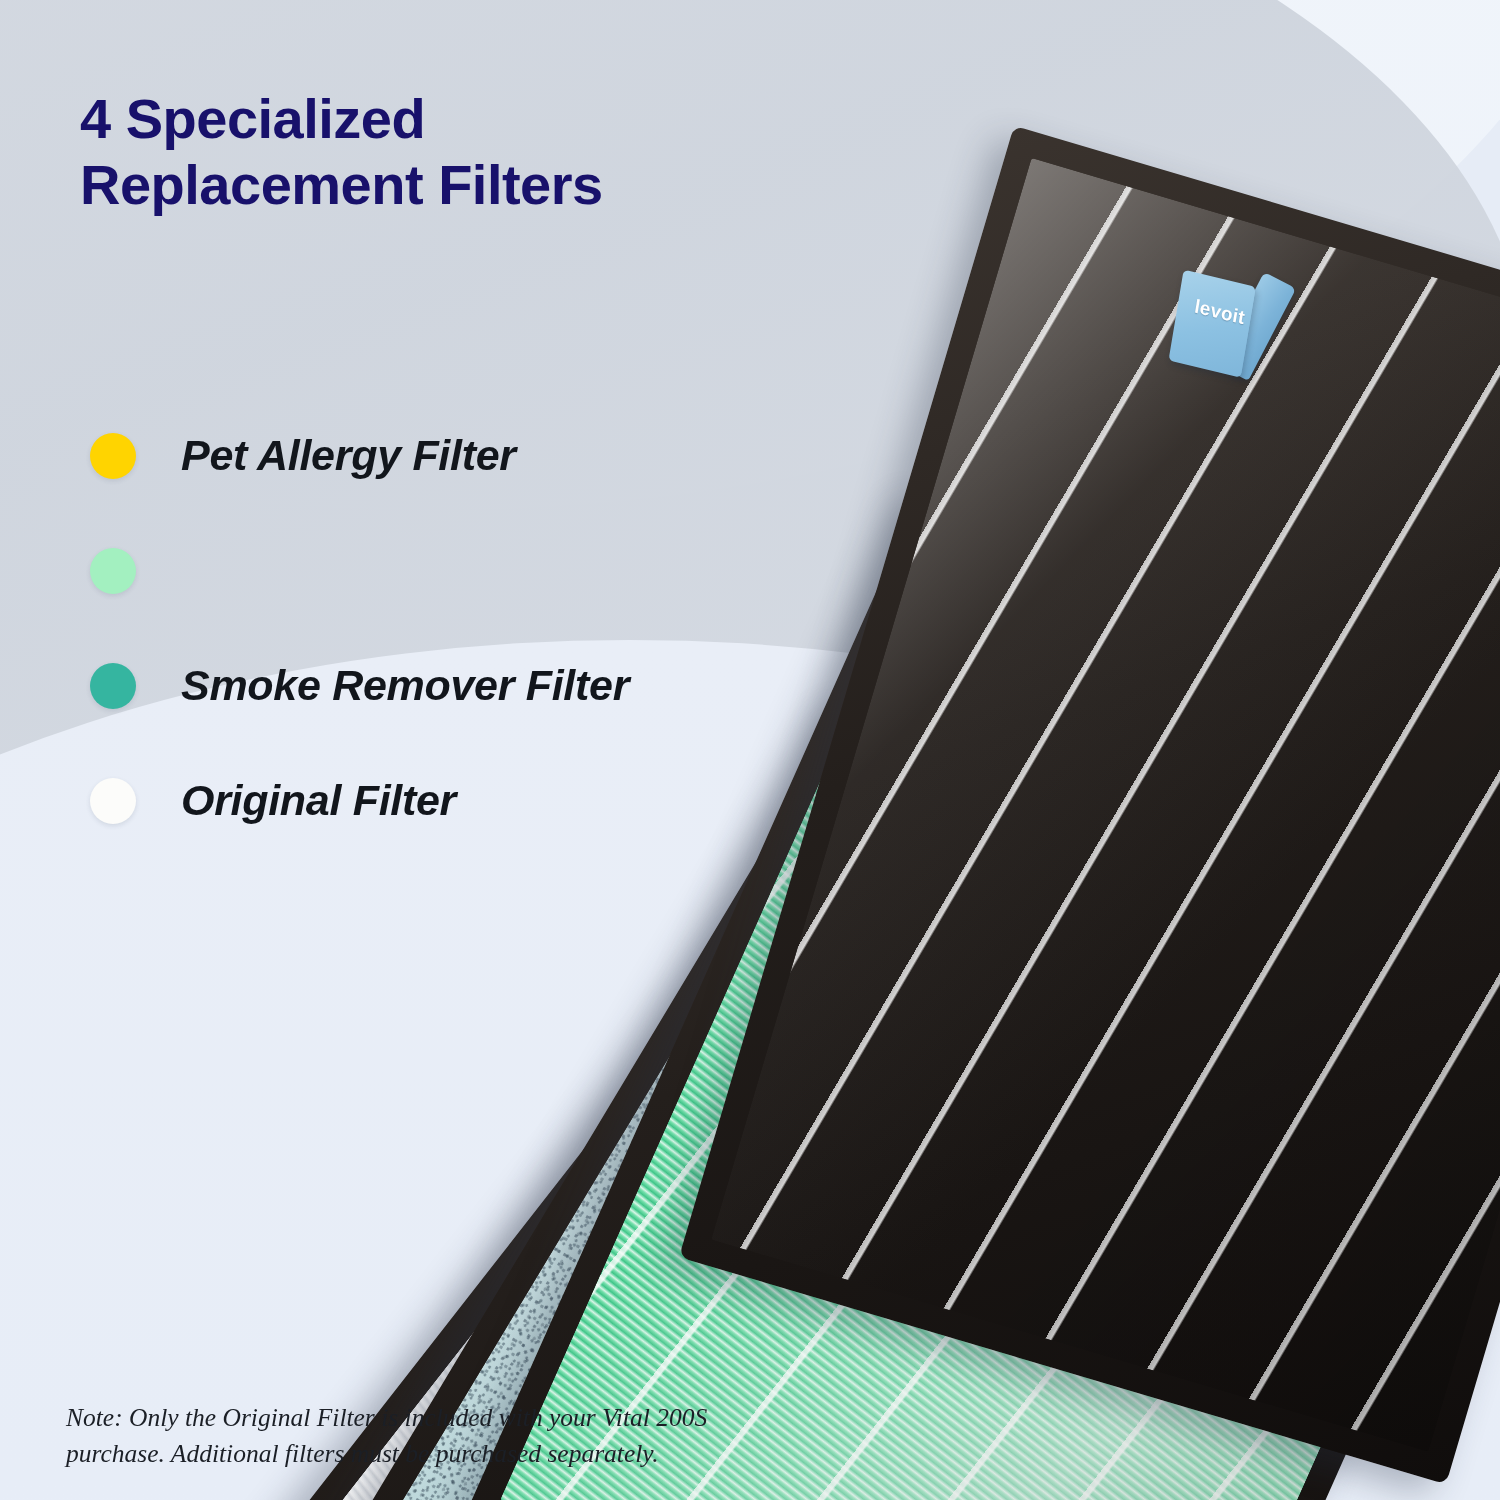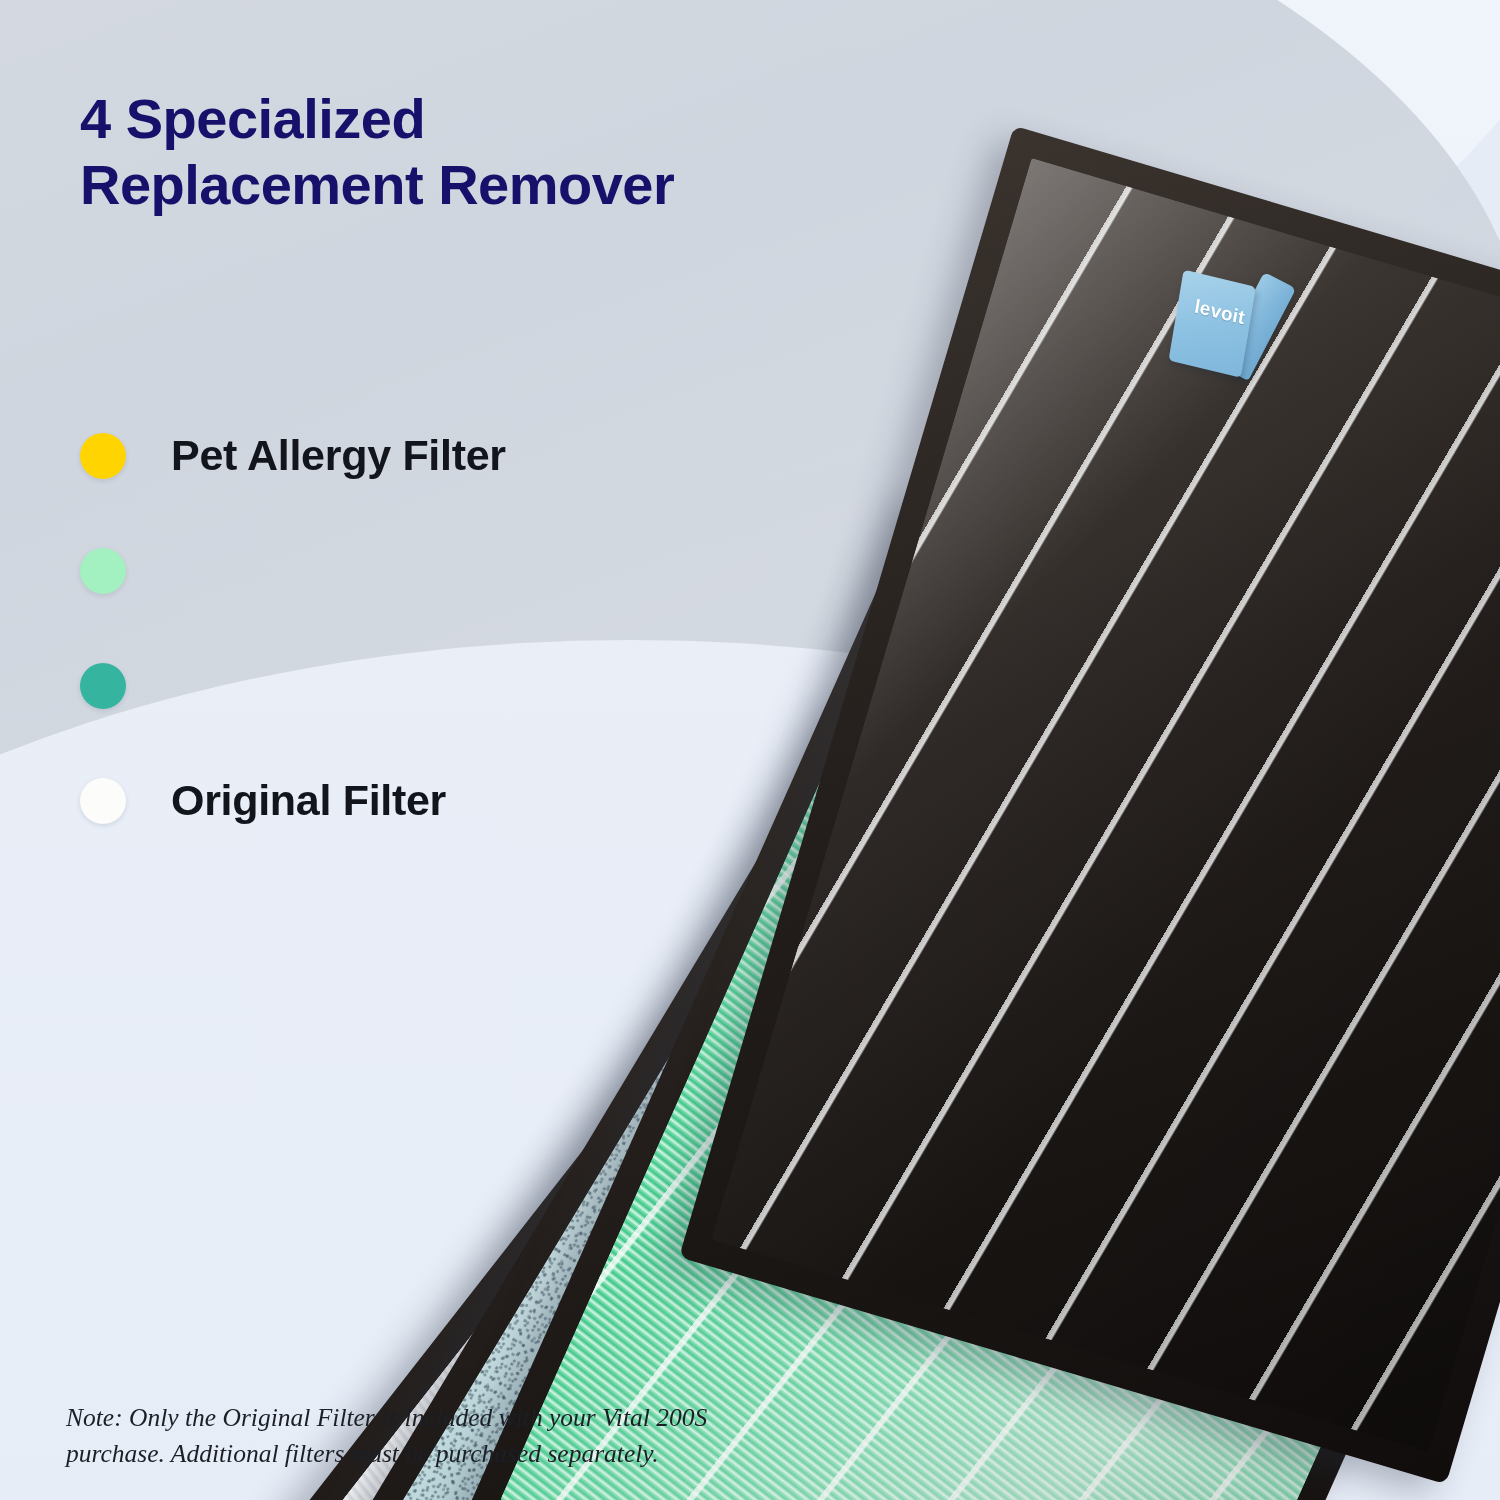--- a/index.html
+++ b/index.html
@@ -52,22 +52,23 @@
     line-height:1.18;
     font-weight:bold;
     color:#18116b;
     letter-spacing:-0.5px;
     z-index:40;
   }
   .headline span { display:block; }
 
   .bullets {
     position:absolute;
-    left:80px; top:398px;
+    left:90px; top:398px;
     z-index:40;
+    font-style:italic;
   }
   .bullet-row {
     display:flex;
     align-items:center;
     height:115px;
   }
   .dot {
     width:46px; height:46px;
     border-radius:50%;
     flex:0 0 46px;
@@ -302,33 +303,34 @@
   </div>
 
   <div class="tab-wrap">
     <div class="tab-loop"></div>
     <div class="tab-face"></div>
     <div class="tab-text">levoit</div>
   </div>
 
   <div class="headline">
     <span>4 Specialized</span>
-    <span>Replacement Remover</span>
+    <span>Replacement Filters</span>
   </div>
 
   <div class="bullets">
     <div class="bullet-row">
       <div class="dot" style="background:#FFD400"></div>
       <div class="bullet-label">Pet Allergy Filter</div>
     </div>
     <div class="bullet-row">
       <div class="dot" style="background:#A3F0C0"></div>
     </div>
     <div class="bullet-row">
       <div class="dot" style="background:#35B5A0"></div>
+      <div class="bullet-label">Smoke Remover Filter</div>
     </div>
     <div class="bullet-row">
       <div class="dot" style="background:#FCFCFA"></div>
       <div class="bullet-label">Original Filter</div>
     </div>
   </div>
 
   <div class="note">Note: Only the Original Filter is included with your Vital 200S purchase. Additional filters must be purchased separately.</div>
 
 </div>

